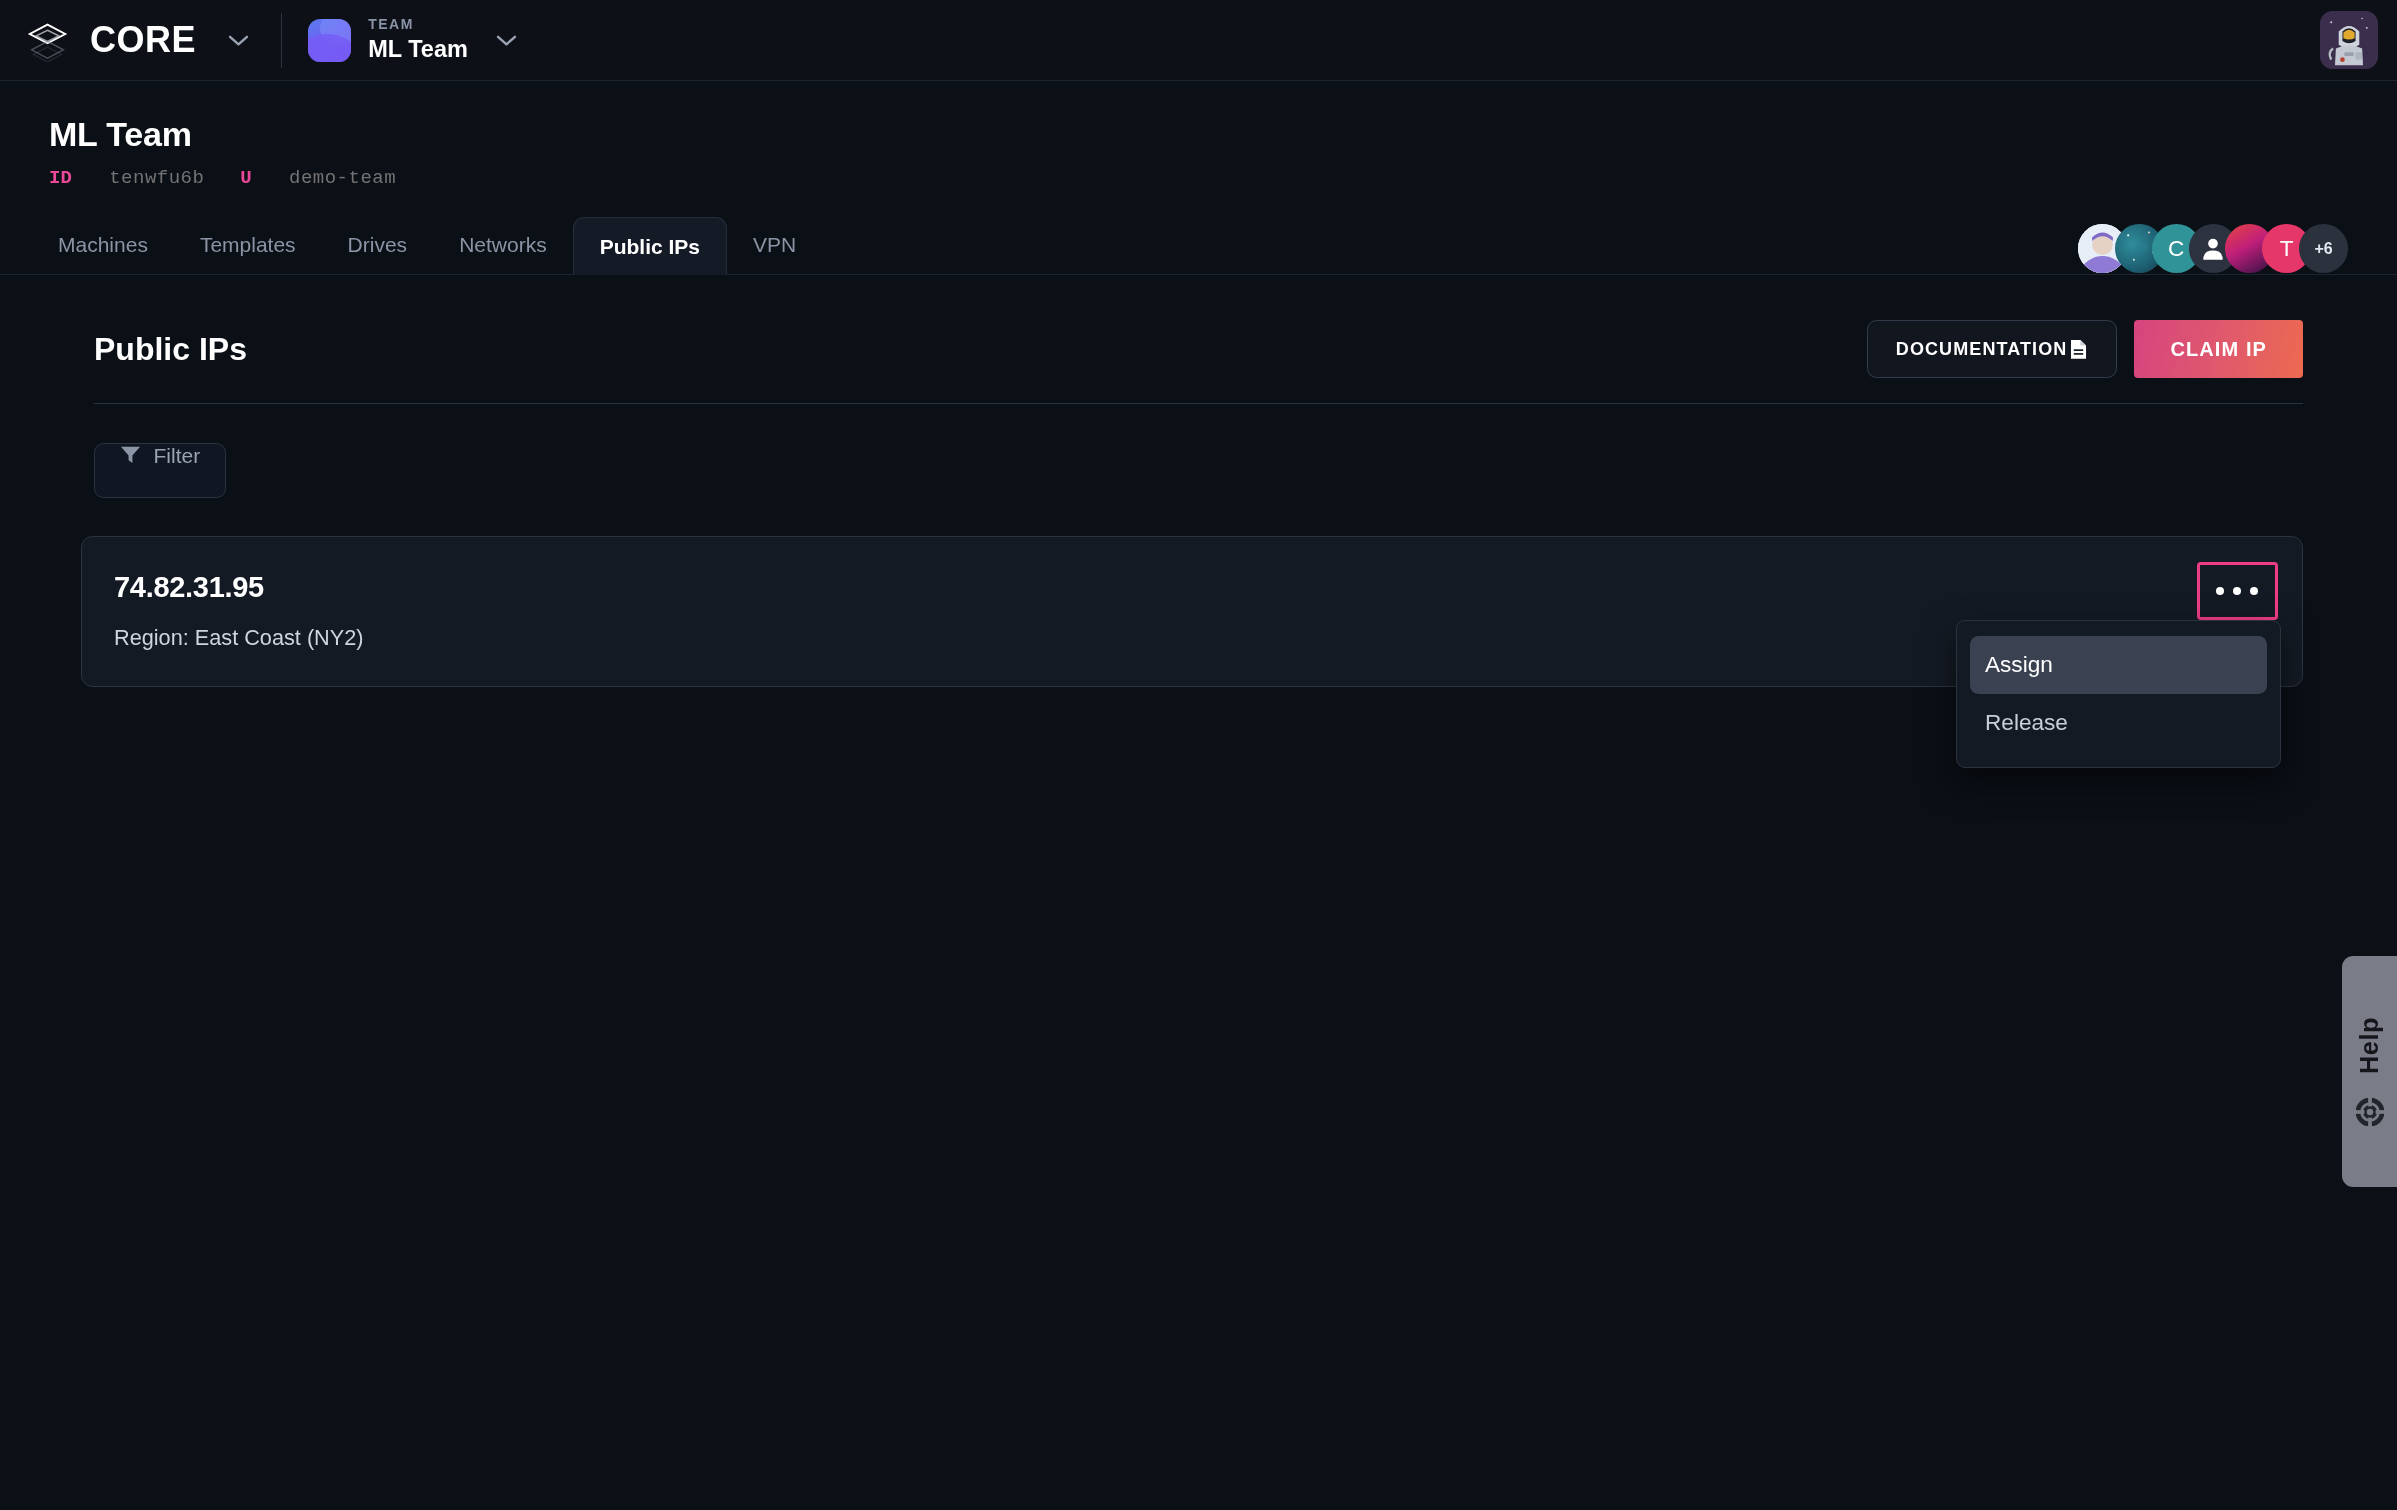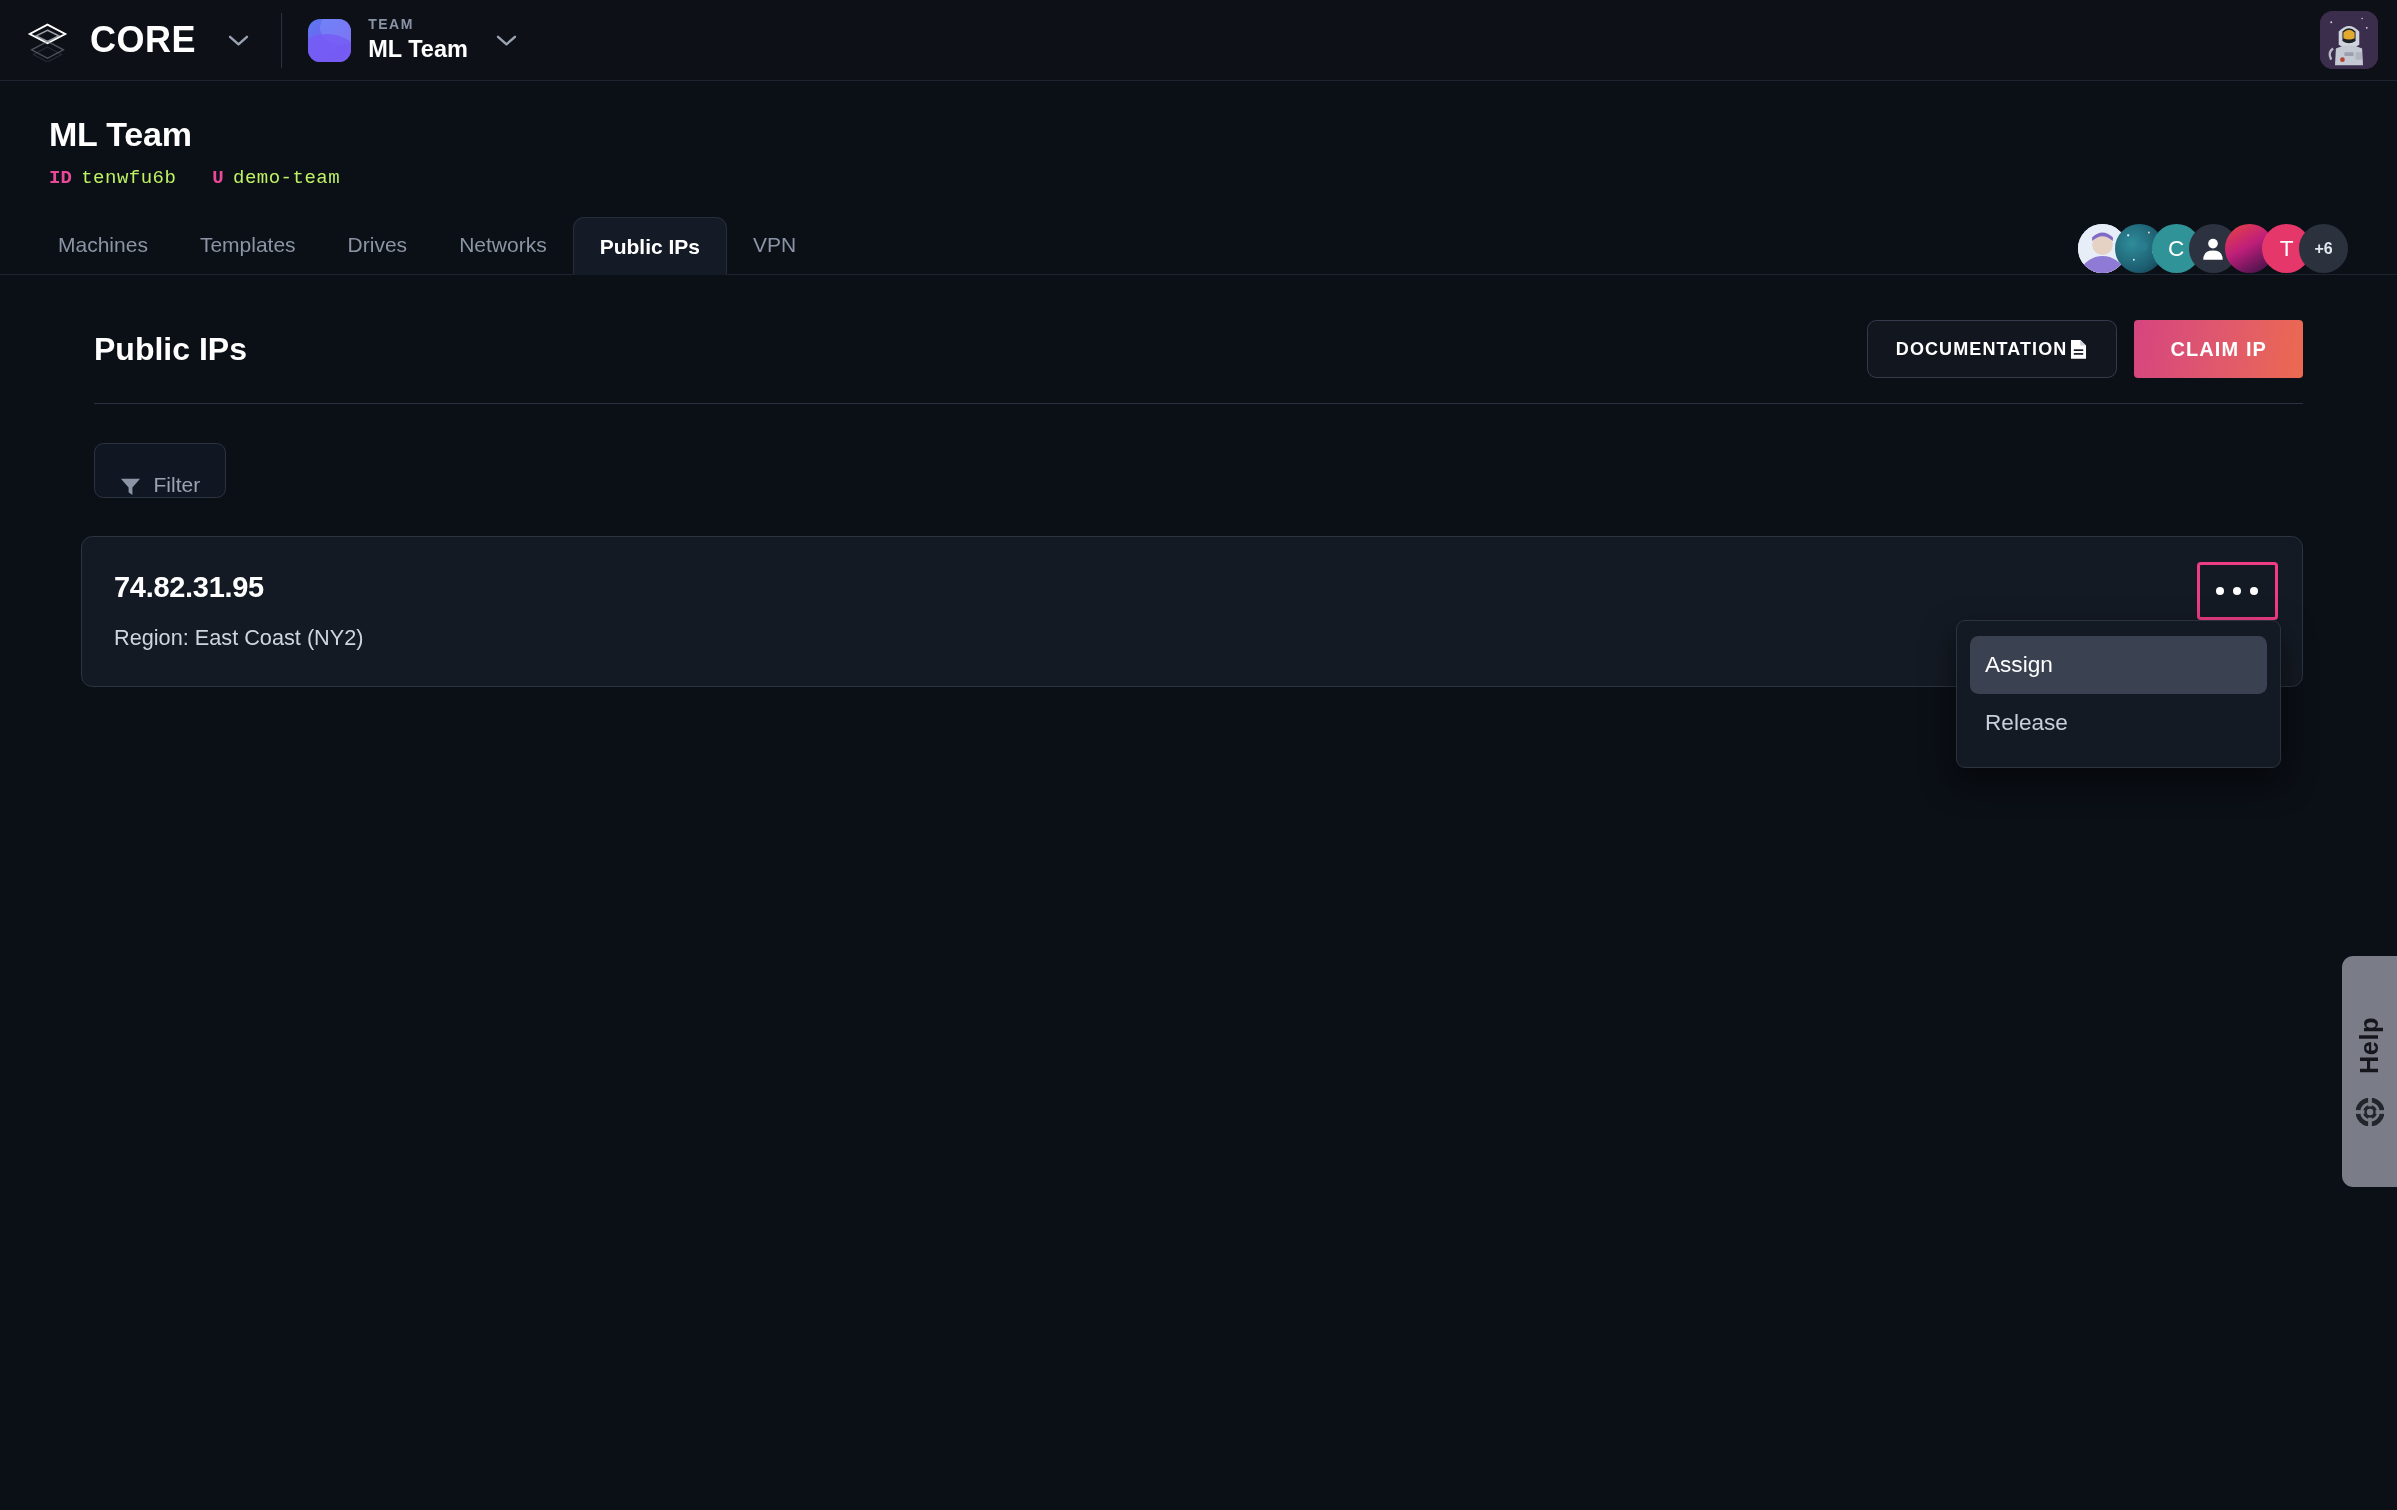--- a/index.html
+++ b/index.html
@@ -123,23 +123,24 @@
     align-items: center;
     gap: 9.4px;
     font-size: 19px;
   }
   .meta-key {
     color: #ec4899;
     font-weight: bold;
     font-family: Liberation Mono, monospace;
   }
   .meta-val {
-    color: #bef264;
+    color: #737373;
     font-family: "Liberation Mono", monospace;
     letter-spacing: 0.5px;
+    margin-left: 28px;
   }
   .meta-gap { width: 17px; }
 
   .avatars {
     position: absolute;
     right: 49px;
     top: 143px;
     display: flex;
     align-items: center;
   }
@@ -242,21 +243,21 @@
     display: flex;
     align-items: center;
   }
   .divider {
     height: 0.9px;
     background: #2a3140;
     margin: 24.5px 45px 0 45px;
   }
   .btn-filter {
     display: flex;
-    align-items: flex-end;
+    align-items: flex-start;
     gap: 13px;
     height: 55px;
     padding: 0 24.5px;
     margin: 40px 0 0 45px;
     border: 0.9px solid #2b3240;
     border-radius: 9.4px;
     background: #111722;
     color: #9aa3b2;
     font-size: 21px;
     cursor: pointer;

